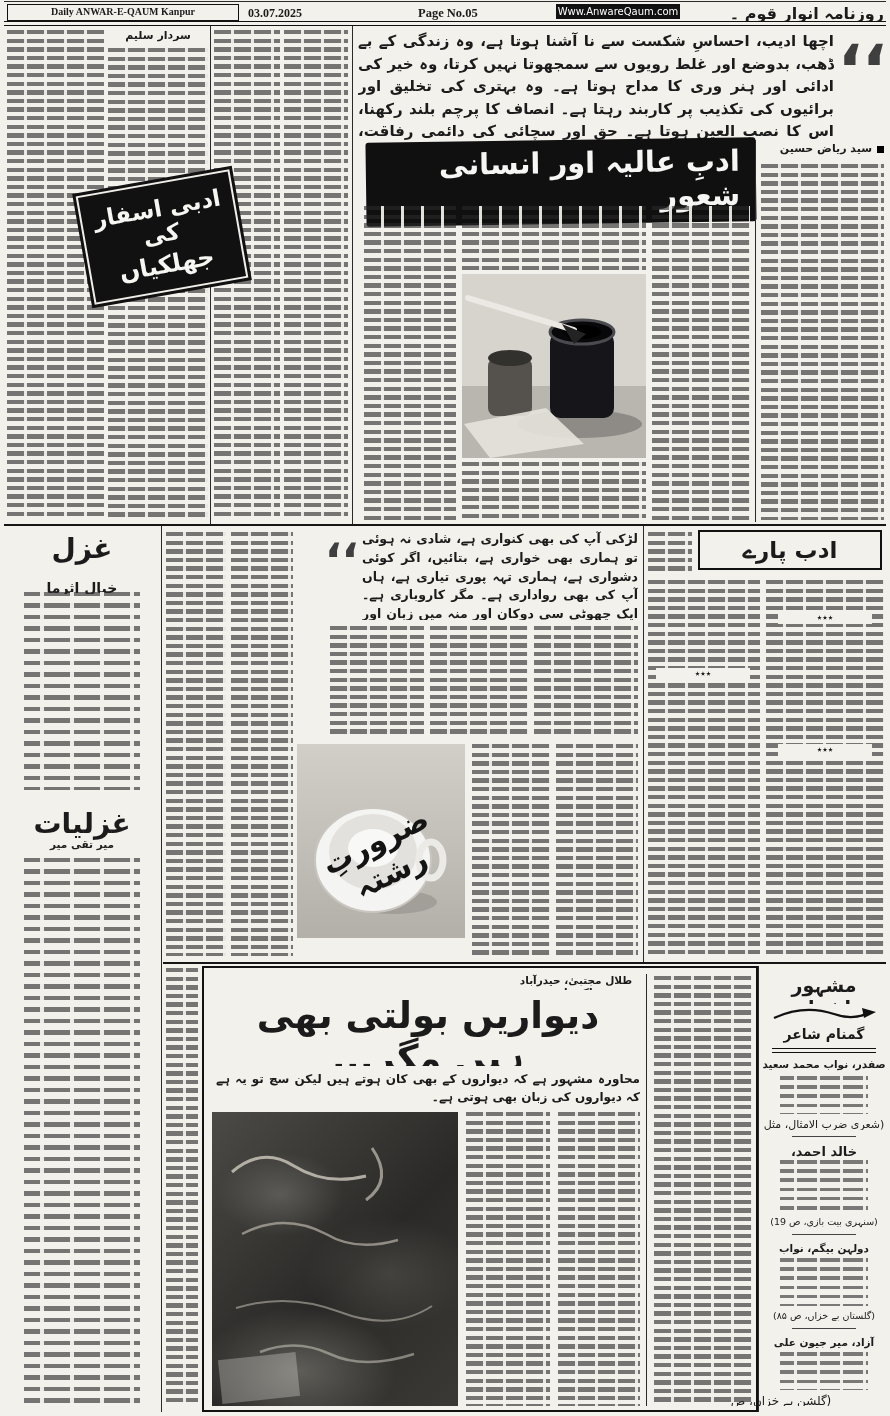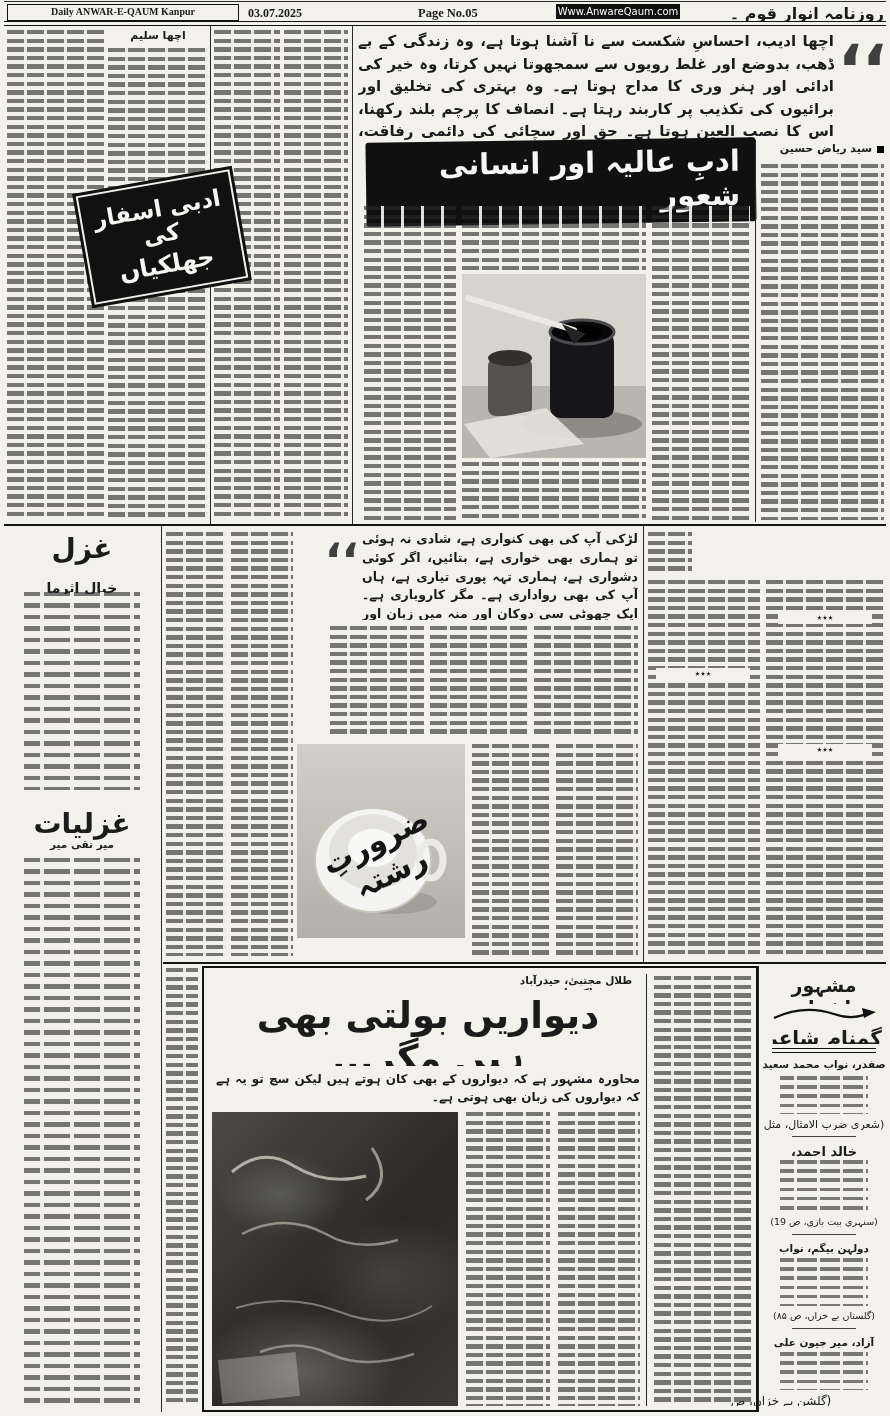--- a/index.html
+++ b/index.html
@@ -52,21 +52,21 @@
 
   <div class="abs thinrule" style="left:4px;top:1px;width:882px"></div>
   <div class="abs serif b ctr" style="left:7px;top:4px;width:232px;height:17px;border:1.5px solid #111;font-size:10px;line-height:14px">Daily ANWAR-E-QAUM Kanpur</div>
   <div class="abs serif b" style="left:248px;top:6px;font-size:12px">03.07.2025</div>
   <div class="abs serif b" style="left:418px;top:6px;font-size:12.5px">Page No.05</div>
   <div class="abs ctr" style="left:556px;top:4px;width:124px;height:15px;background:#111;color:#fff;font-size:10px;line-height:15px">Www.AnwareQaum.com</div>
   <div class="abs rtl b clip" style="left:688px;top:4px;width:196px;height:17px;font-size:16px">روزنامہ انوارِ قوم ۔ کانپور</div>
   <div class="abs dbl" style="left:4px;top:21px;width:882px"></div>
 
   <div class="abs tx" style="left:7px;top:30px;width:97px;height:490px"></div>
-  <div class="abs rtl b ctr clip" style="left:108px;top:29px;width:100px;height:15px;font-size:11px">اچھا سلیم</div>
+  <div class="abs rtl b ctr clip" style="left:108px;top:29px;width:100px;height:15px;font-size:11px">سردار سلیم</div>
   <div class="abs tx" style="left:108px;top:48px;width:100px;height:472px"></div>
   <div class="abs tx" style="left:214px;top:30px;width:66px;height:490px"></div>
   <div class="abs tx" style="left:284px;top:30px;width:64px;height:490px"></div>
   <div class="abs vrule" style="left:210px;top:26px;height:498px"></div>
   <div class="abs vrule" style="left:352px;top:26px;height:498px"></div>
 
   <div class="abs tilt-box ctr" style="left:84px;top:182px;width:156px;height:110px">
     <div class="rtl ctr b" style="font-size:23px">ادبی اسفار کی</div>
     <div class="rtl ctr b" style="font-size:24px">جھلکیاں</div>
   </div>
@@ -131,20 +131,23 @@
       <ellipse cx="76" cy="104" rx="25" ry="19" fill="#f8f8f6"></ellipse>
       <ellipse cx="134" cy="116" rx="12" ry="18" fill="none" stroke="#eceae6" stroke-width="7"></ellipse>
     </svg>
     <div class="abs rtl ctr b" style="left:-14px;top:78px;width:200px;font-size:30px;color:#141414;transform:rotate(-26deg)">ضرورتِ رشتہ</div>
   </div>
   <div class="abs tx" style="left:472px;top:744px;width:78px;height:212px"></div>
   <div class="abs tx" style="left:556px;top:744px;width:82px;height:212px"></div>
   <div class="abs vrule" style="left:643px;top:526px;height:436px"></div>
 
   <div class="abs tx" style="left:648px;top:532px;width:44px;height:42px"></div>
+  <div class="abs boxed-head" style="left:698px;top:530px;width:184px;height:40px">
+    <span class="rtl b" style="font-size:23px">ادب پارے</span>
+  </div>
   <div class="abs tx" style="left:648px;top:580px;width:112px;height:378px"></div>
   <div class="abs tx" style="left:766px;top:580px;width:118px;height:378px"></div>
   <div class="abs ctr" style="left:778px;top:612px;width:94px;height:12px;font-size:10px;background:#f3f1ec">٭٭٭</div>
   <div class="abs ctr" style="left:656px;top:668px;width:94px;height:12px;font-size:10px;background:#f3f1ec">٭٭٭</div>
   <div class="abs ctr" style="left:778px;top:744px;width:94px;height:12px;font-size:10px;background:#f3f1ec">٭٭٭</div>
 
   <div class="abs hrule" style="left:163px;top:962px;width:723px"></div>
 
   <div class="abs tx" style="left:166px;top:968px;width:32px;height:438px"></div>
   <div class="abs" style="left:202px;top:966px;width:556px;height:446px;border:2px solid #111;background:#f3f1ec">
@@ -166,21 +169,21 @@
     <div class="abs vrule" style="left:442px;top:6px;height:432px"></div>
     <div class="abs tx" style="left:450px;top:8px;width:98px;height:430px"></div>
   </div>
   <div class="abs vrule" style="left:758px;top:966px;height:446px"></div>
 
   <div class="abs rtl ctr b clip" style="left:762px;top:974px;width:124px;height:30px;font-size:19px">مشہور اشعار</div>
   <svg class="abs" style="left:770px;top:1004px" width="108" height="20" viewBox="0 0 108 20">
     <path d="M4 14 q30 -14 60 -4 q20 7 36 -2" stroke="#111" fill="none" stroke-width="2.2"></path>
     <path d="M92 4 L106 8 L94 14 Z" fill="#111"></path>
   </svg>
-  <div class="abs rtl ctr b clip" style="left:762px;top:1026px;width:124px;height:18px;font-size:20px">گمنام شاعر</div>
+  <div class="abs rtl ctr b clip" style="left:762px;top:1026px;width:124px;height:18px;font-size:14px">گمنام شاعر</div>
   <div class="abs dbl" style="left:772px;top:1048px;width:104px"></div>
 
   <div class="abs rtl ctr b clip" style="left:762px;top:1058px;width:124px;height:14px;font-size:10.5px">صفدر، نواب محمد سعید خان</div>
   <div class="abs poem-sm" style="left:774px;top:1076px;width:100px;height:38px"></div>
   <div class="abs rtl ctr clip" style="left:762px;top:1118px;width:124px;height:12px;font-size:11px">(شعری ضرب الامثال، مثل ۳۸)</div>
   <div class="abs fv-divider" style="left:792px;top:1136px;width:64px"></div>
 
   <div class="abs rtl ctr b clip" style="left:762px;top:1144px;width:124px;height:14px;font-size:13px">خالد احمد، پاکستانی</div>
   <div class="abs poem-sm" style="left:774px;top:1160px;width:100px;height:52px"></div>
   <div class="abs rtl ctr clip" style="left:762px;top:1216px;width:124px;height:12px;font-size:9.5px">(سنہری بیت بازی، ص 19)</div>

